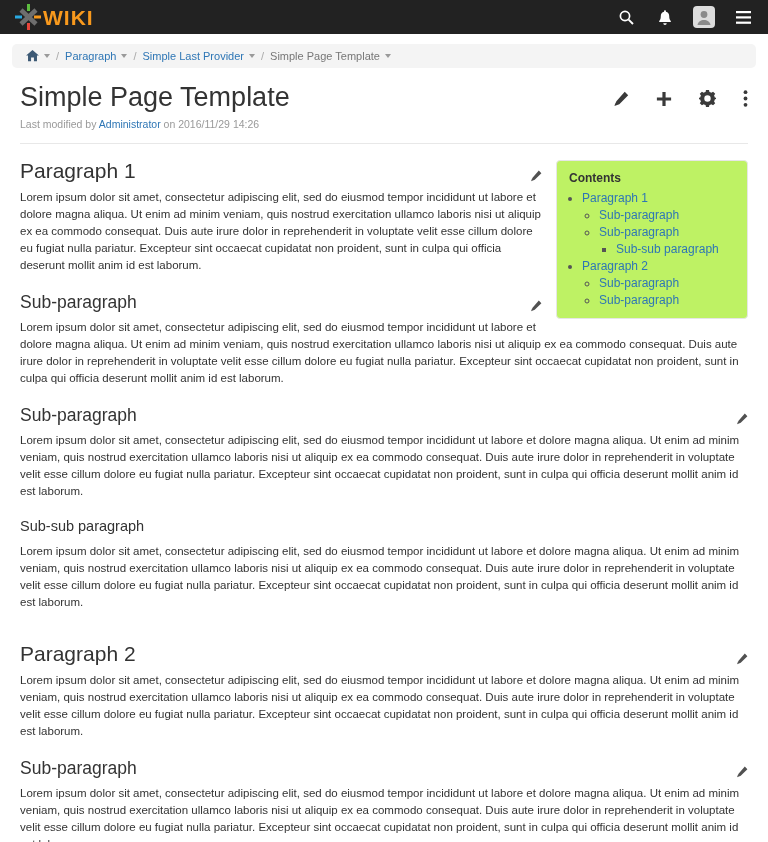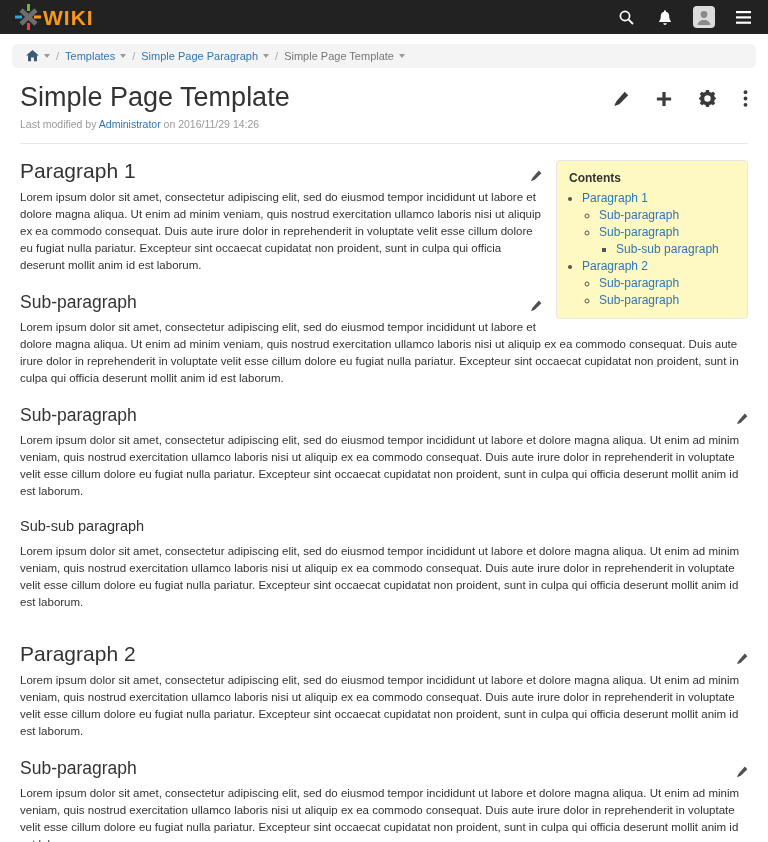--- a/index.html
+++ b/index.html
@@ -31,21 +31,21 @@
   .title-row { display:flex; align-items:flex-start; }
   h1.doc-title { margin:0; font-size:27px; font-weight:400; color:#333; flex:1 1 auto; line-height:1.15; }
   .actions { display:flex; align-items:center; gap:27px; padding-top:8px; flex:none; }
   .action-btn { cursor:pointer; display:flex; align-items:center; }
   .doc-meta { font-size:10.5px; color:#999; margin-top:5px; }
   .doc-meta a { color:#2e76b5; text-decoration:none; }
   .title-hr { border:0; border-top:1px solid #e8e8e8; margin:13px 20px 0; }
 
   
   .content { padding:0 20px; font-size:11.5px; line-height:17px; flex:1 0 auto; }
-  .toc { float:right; width:192px; background:#fef9c3; border:1px solid #e6e6e6;
+  .toc { float:right; width:192px; background:#bef264; border:1px solid #e6e6e6;
     border-radius:4px; padding:9px 10px 9px 8px; margin:16px 0 12px 14px; font-size:12px; }
   .toc-title { font-weight:bold; color:#333; margin:0 0 3px 4px; }
   .toc ul { margin:0; padding-left:17px; }
   .toc ul.d1 { list-style-type:disc; }
   .toc ul.d2 { list-style-type:circle; }
   .toc ul.d3 { list-style-type:square; }
   .toc li { margin:1px 0; color:#555; line-height:16px; }
   .toc a { color:#2e76b5; text-decoration:none; cursor:pointer; }
 
   h2.sec-h { font-size:21px; font-weight:400; color:#333; margin:14px 0 6px; line-height:1.2; }
@@ -103,26 +103,26 @@
 
   <div class="crumbbar">
     <span class="crumb-item">
       <svg width="13" height="12" viewBox="0 0 16 15">
           <path fill="#3d5a75" d="M8 0l8 7h-2.4v7h-3.8V9.4H6.2V14H2.4V7H0z"></path>
         </svg>
       <span class="caret"></span>
     </span>
     <span class="crumb-sep">/</span>
     <span class="crumb-item">
-      <a>Templates</a>
+      <a>Paragraph</a>
       <span class="caret"></span>
     </span>
     <span class="crumb-sep">/</span>
     <span class="crumb-item">
-      <a>Simple Page Paragraph</a>
+      <a>Simple Last Provider</a>
       <span class="caret"></span>
     </span>
     <span class="crumb-sep">/</span>
     <span class="crumb-item">
       <span class="crumb-current">Simple Page Template</span>
       <span class="caret"></span>
     </span>
   </div>
 
   <div class="titlewrap">

